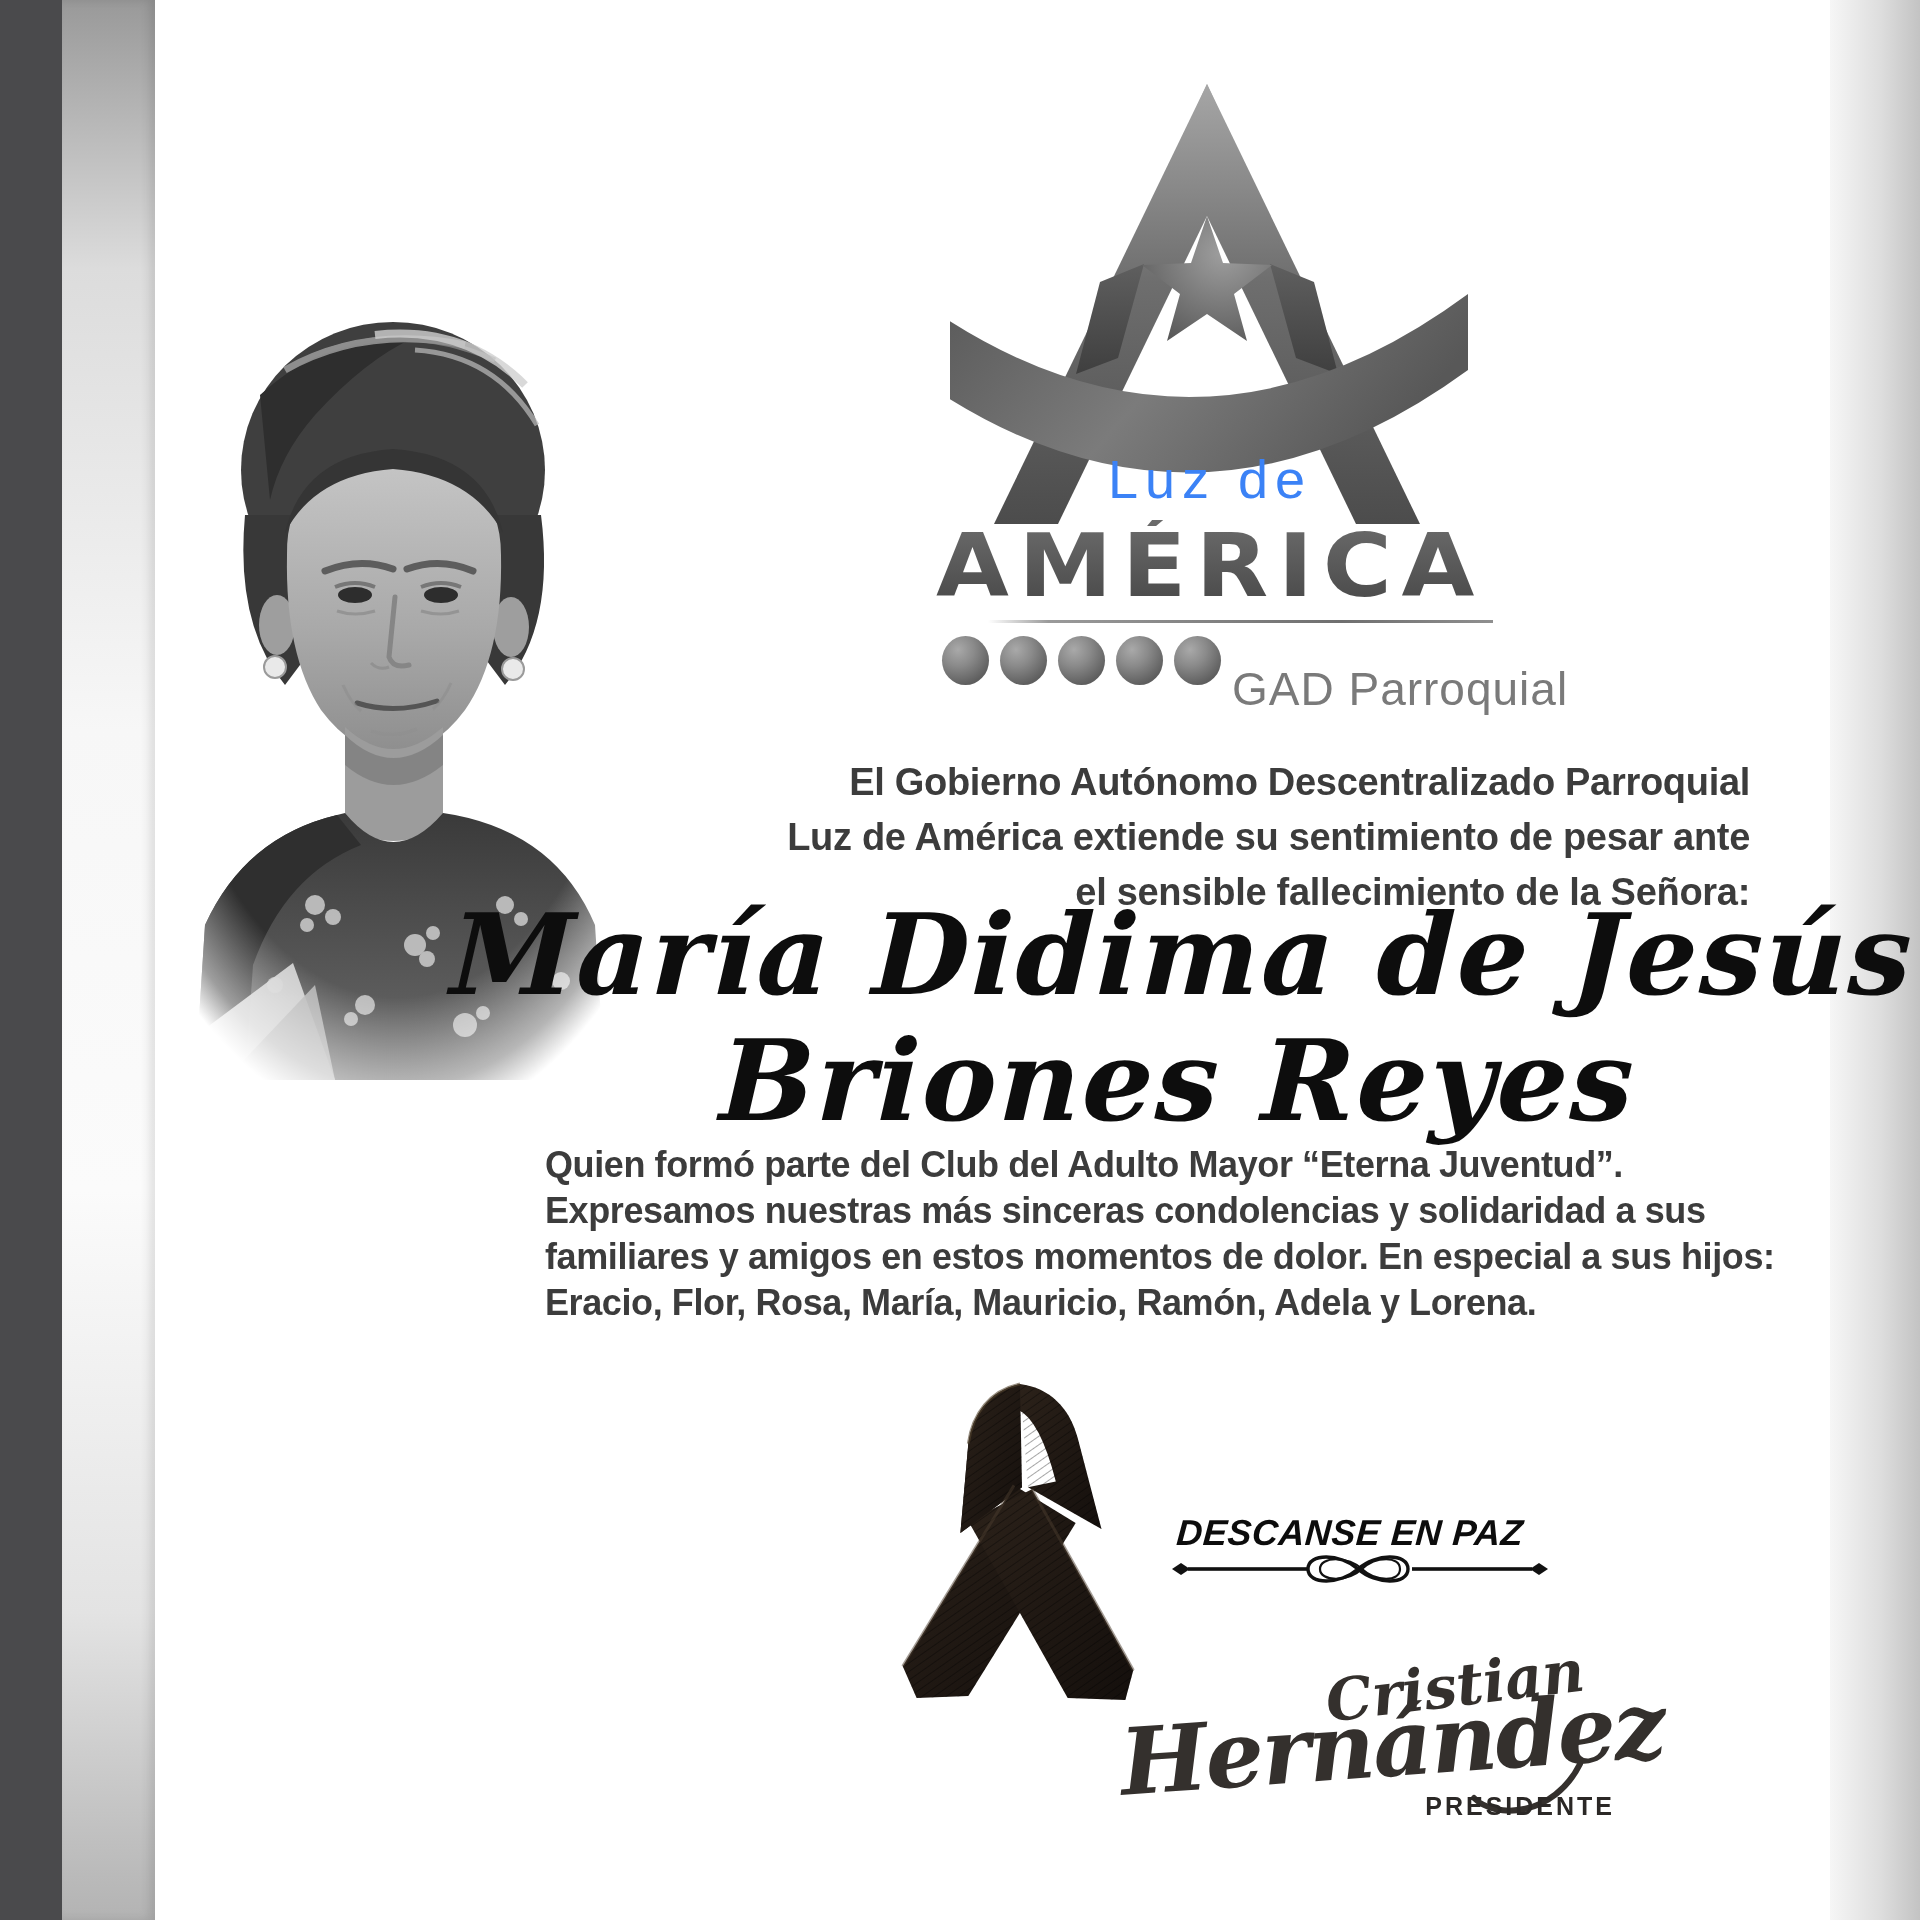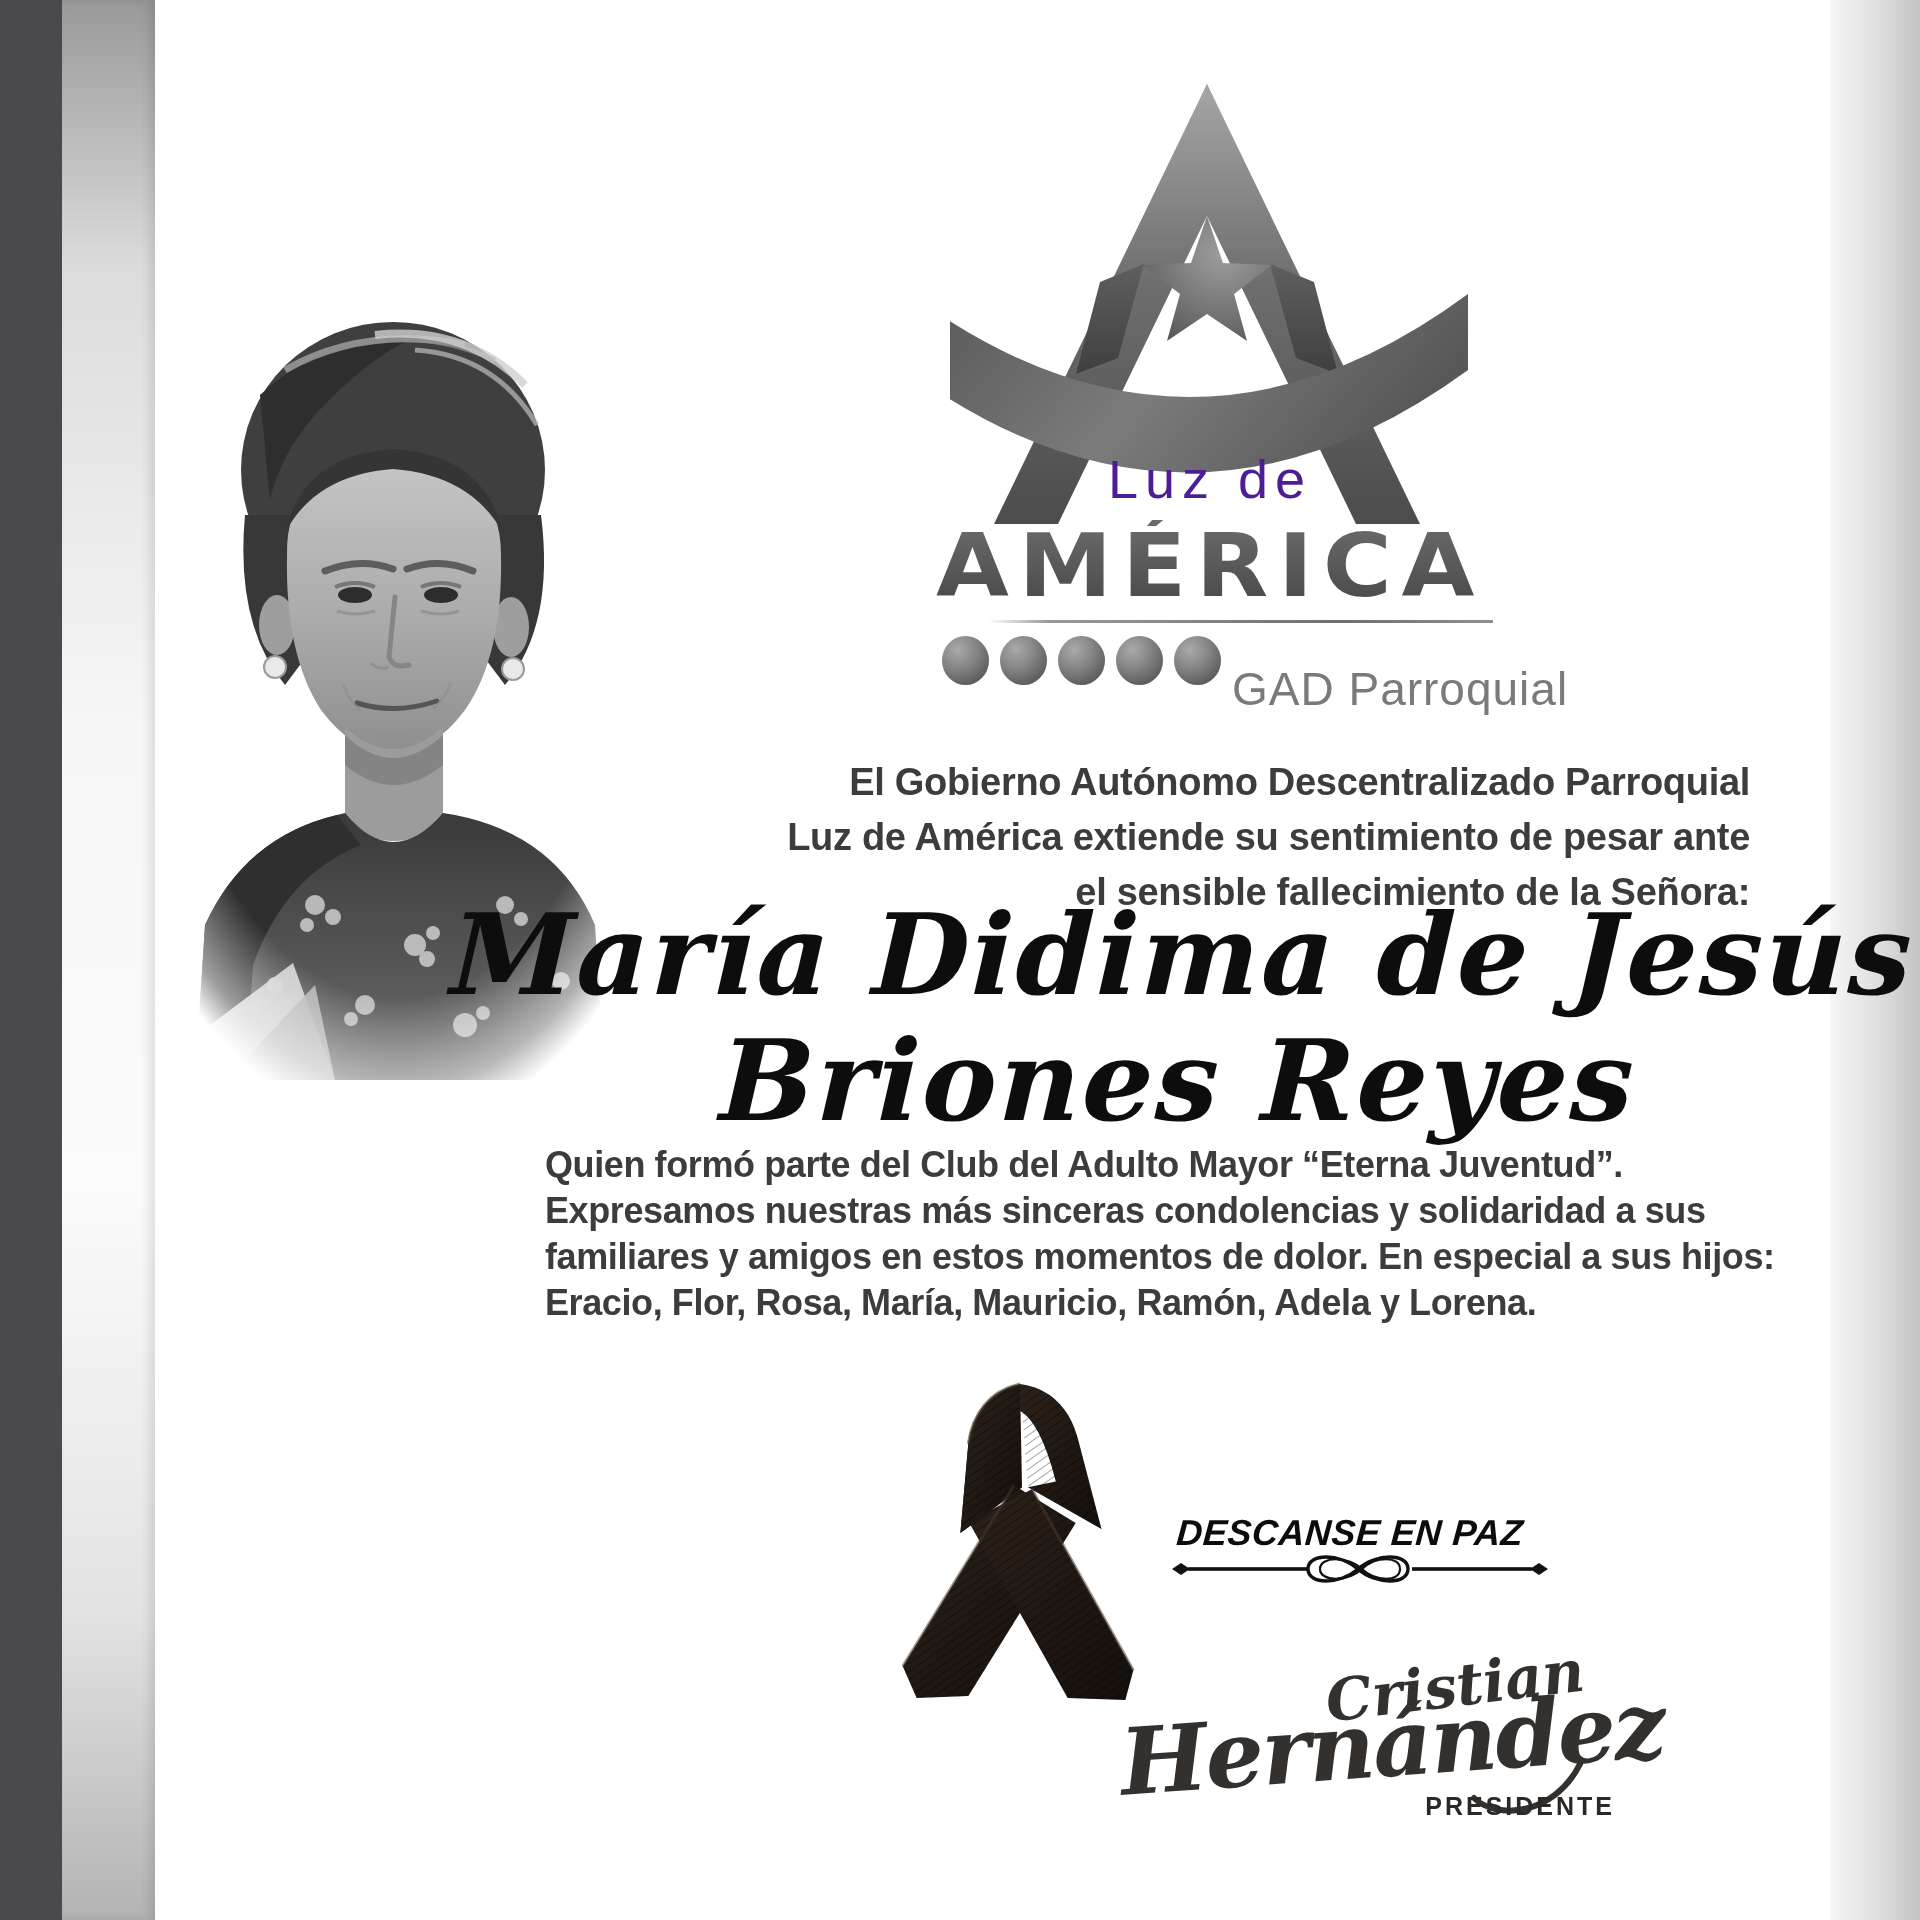--- a/index.html
+++ b/index.html
@@ -15,21 +15,21 @@
     box-shadow:inset -6px 0 10px rgba(0,0,0,.10);
   }
   .edge-right{
     position:absolute;left:1830px;top:0;width:90px;height:1920px;
     background:linear-gradient(90deg,#f6f6f6 0%,#dedede 55%,#c3c3c3 100%);
   }
   
   .logo-mark{position:absolute;left:950px;top:82px;width:520px;height:450px;}
   .logo-luzde{
     position:absolute;left:950px;top:448px;width:520px;text-align:center;
-    font-size:54px;letter-spacing:7px;color:#4c1d95;font-weight:400;
+    font-size:54px;letter-spacing:7px;color:#3b82f6;font-weight:400;
   }
   .logo-america{
     position:absolute;left:900px;top:520px;width:620px;text-align:center;
     font-family:"DejaVu Sans",sans-serif;font-weight:bold;font-size:88px;line-height:92px;
     letter-spacing:9px;color:var(--logo-gray,#545454);transform:scaleX(1.07);
     background:linear-gradient(180deg,#6b6b6b 0%,#474747 100%);
     -webkit-background-clip:text;background-clip:text;-webkit-text-fill-color:transparent;
   }
   .logo-divider{
     position:absolute;left:988px;top:620px;width:505px;height:3px;

